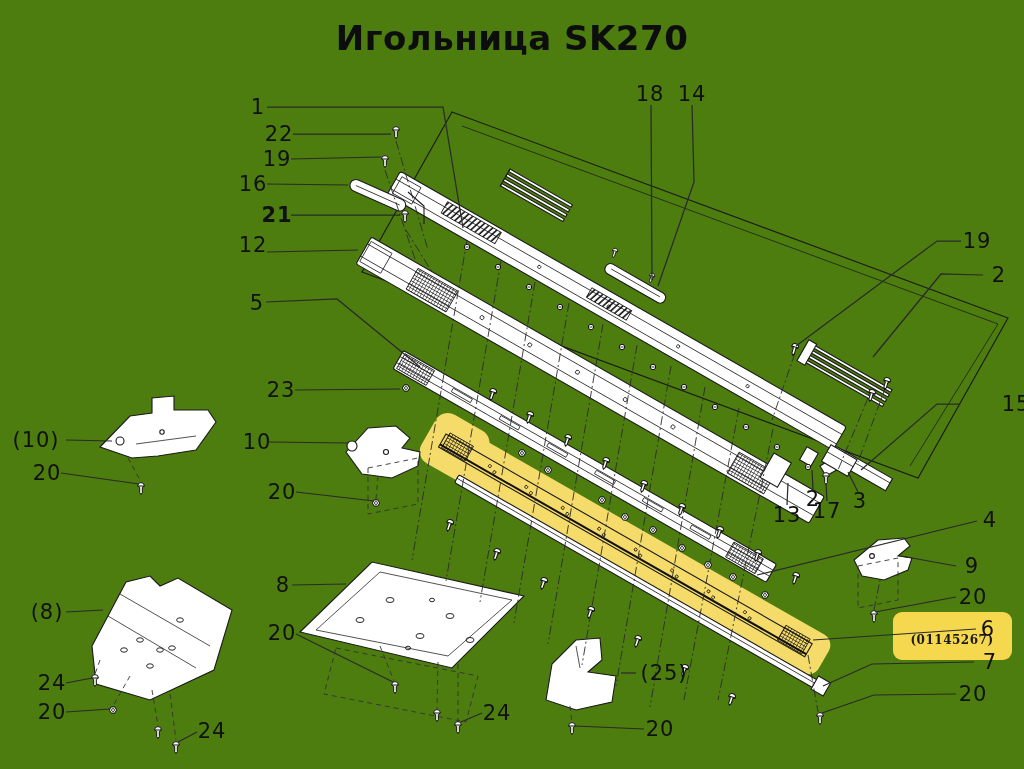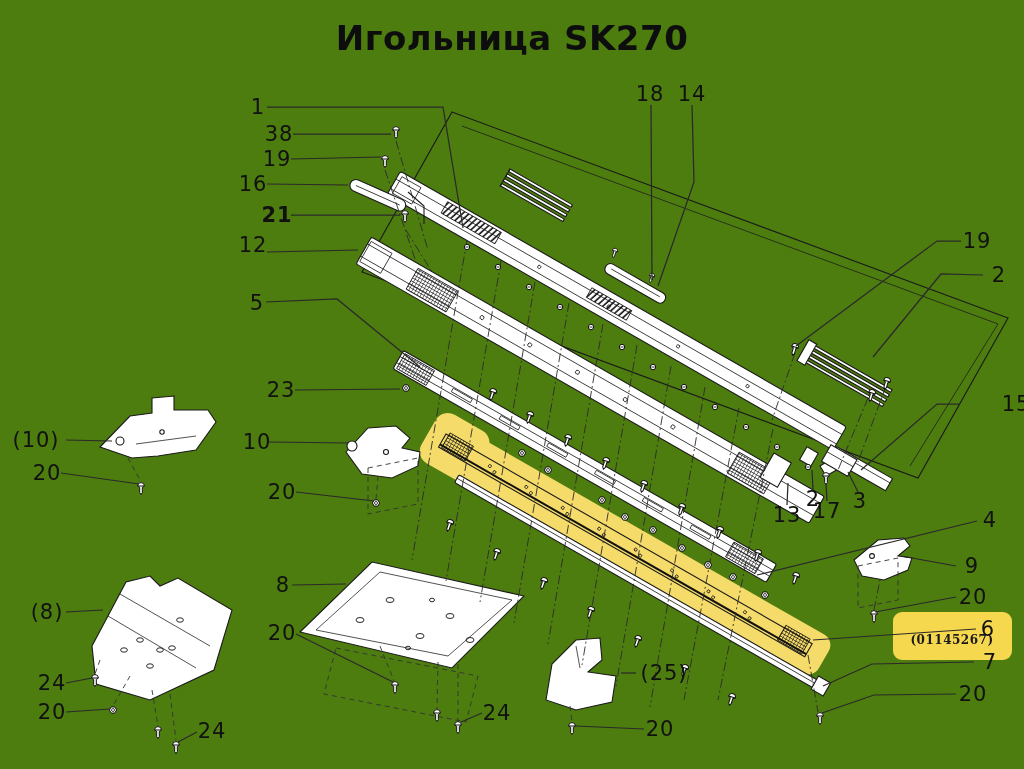--- a/index.html
+++ b/index.html
@@ -373,21 +373,21 @@
       <polyline points="956,566 901,556" class="leader"></polyline>
       <polyline points="956,597 875,612" class="leader"></polyline>
       <polyline points="976,629 813,640" class="leader"></polyline>
       <polyline points="974,662 872,664 823,686" class="leader"></polyline>
       <polyline points="956,694 874,695 822,713" class="leader"></polyline>
     </svg>
 
   <div id="part-number">(01145267)</div>
 
 <div class="callout" style="left: 258px; top: 107px;">1</div>
-    <div class="callout" style="left: 279px; top: 134px;">38</div>
+    <div class="callout" style="left: 279px; top: 134px;">22</div>
     <div class="callout" style="left: 277px; top: 159px;">19</div>
     <div class="callout" style="left: 253px; top: 184px;">16</div>
     <div class="callout" style="left: 277px; top: 215px; font-weight: bold;">21</div>
     <div class="callout" style="left: 253px; top: 245px;">12</div>
     <div class="callout" style="left: 257px; top: 303px;">5</div>
     <div class="callout" style="left: 281px; top: 390px;">23</div>
     <div class="callout" style="left: 36px; top: 440px;">(10)</div>
     <div class="callout" style="left: 47px; top: 473px;">20</div>
     <div class="callout" style="left: 257px; top: 442px;">10</div>
     <div class="callout" style="left: 282px; top: 492px;">20</div>

